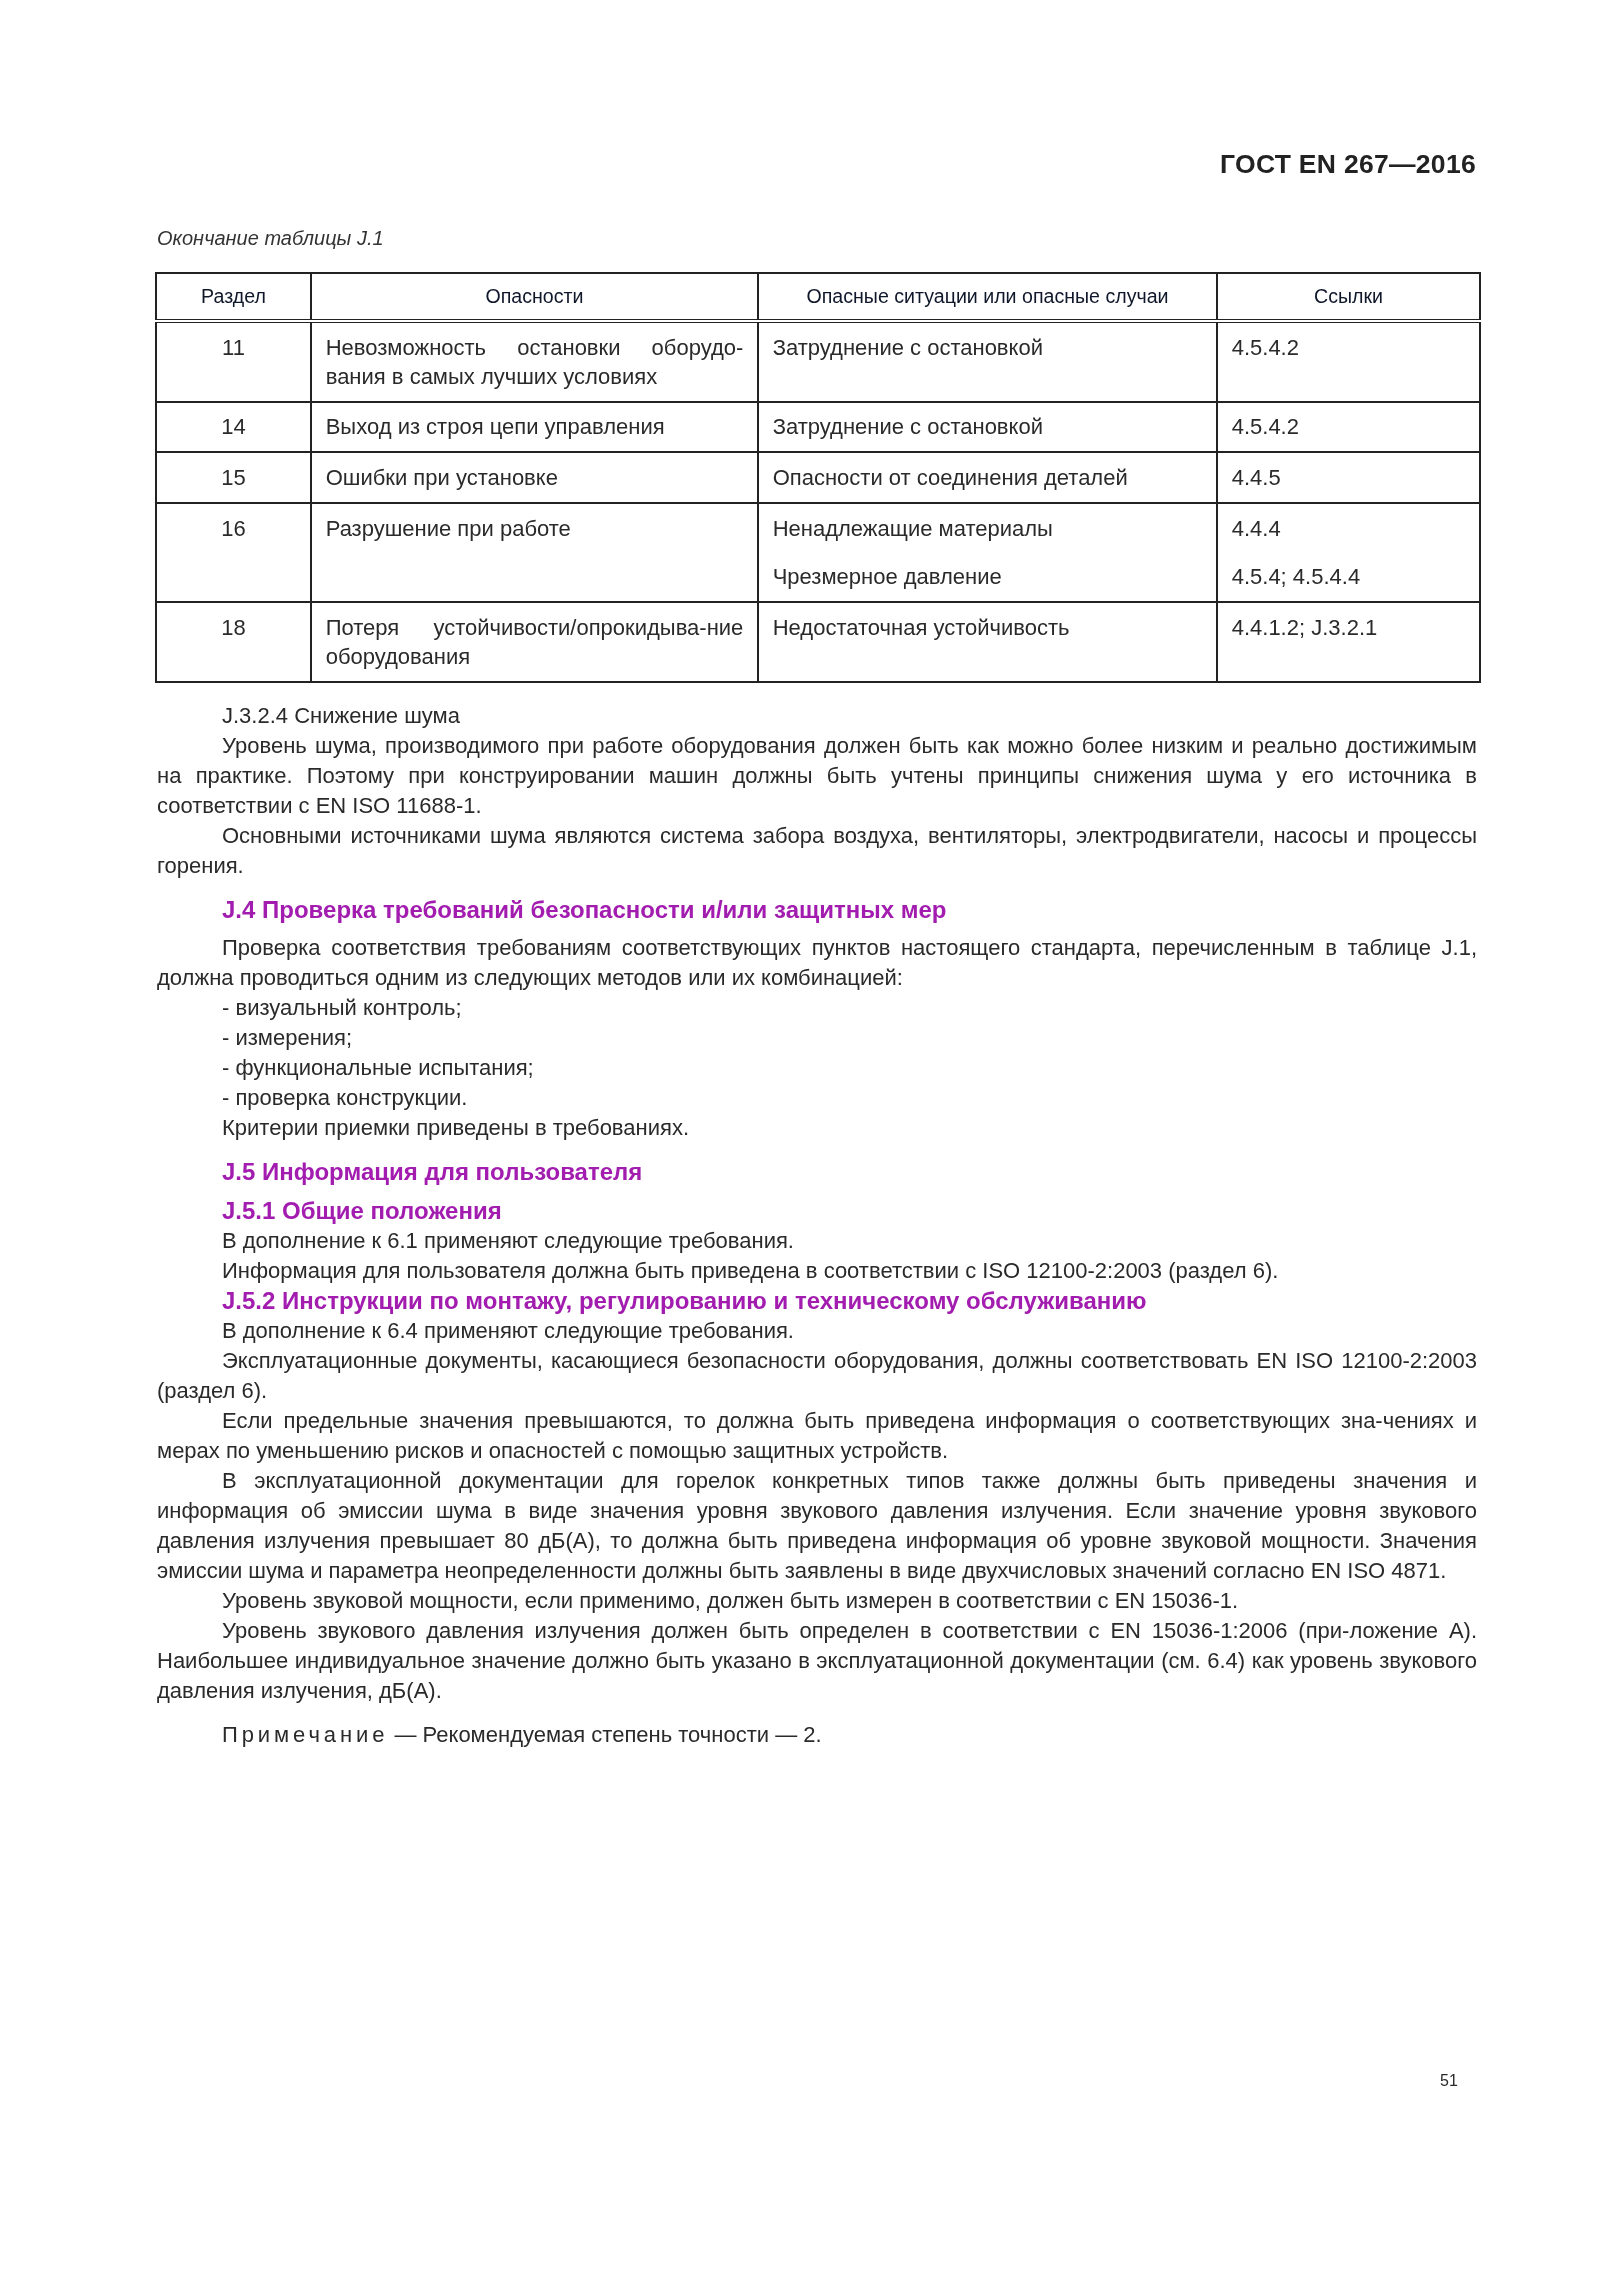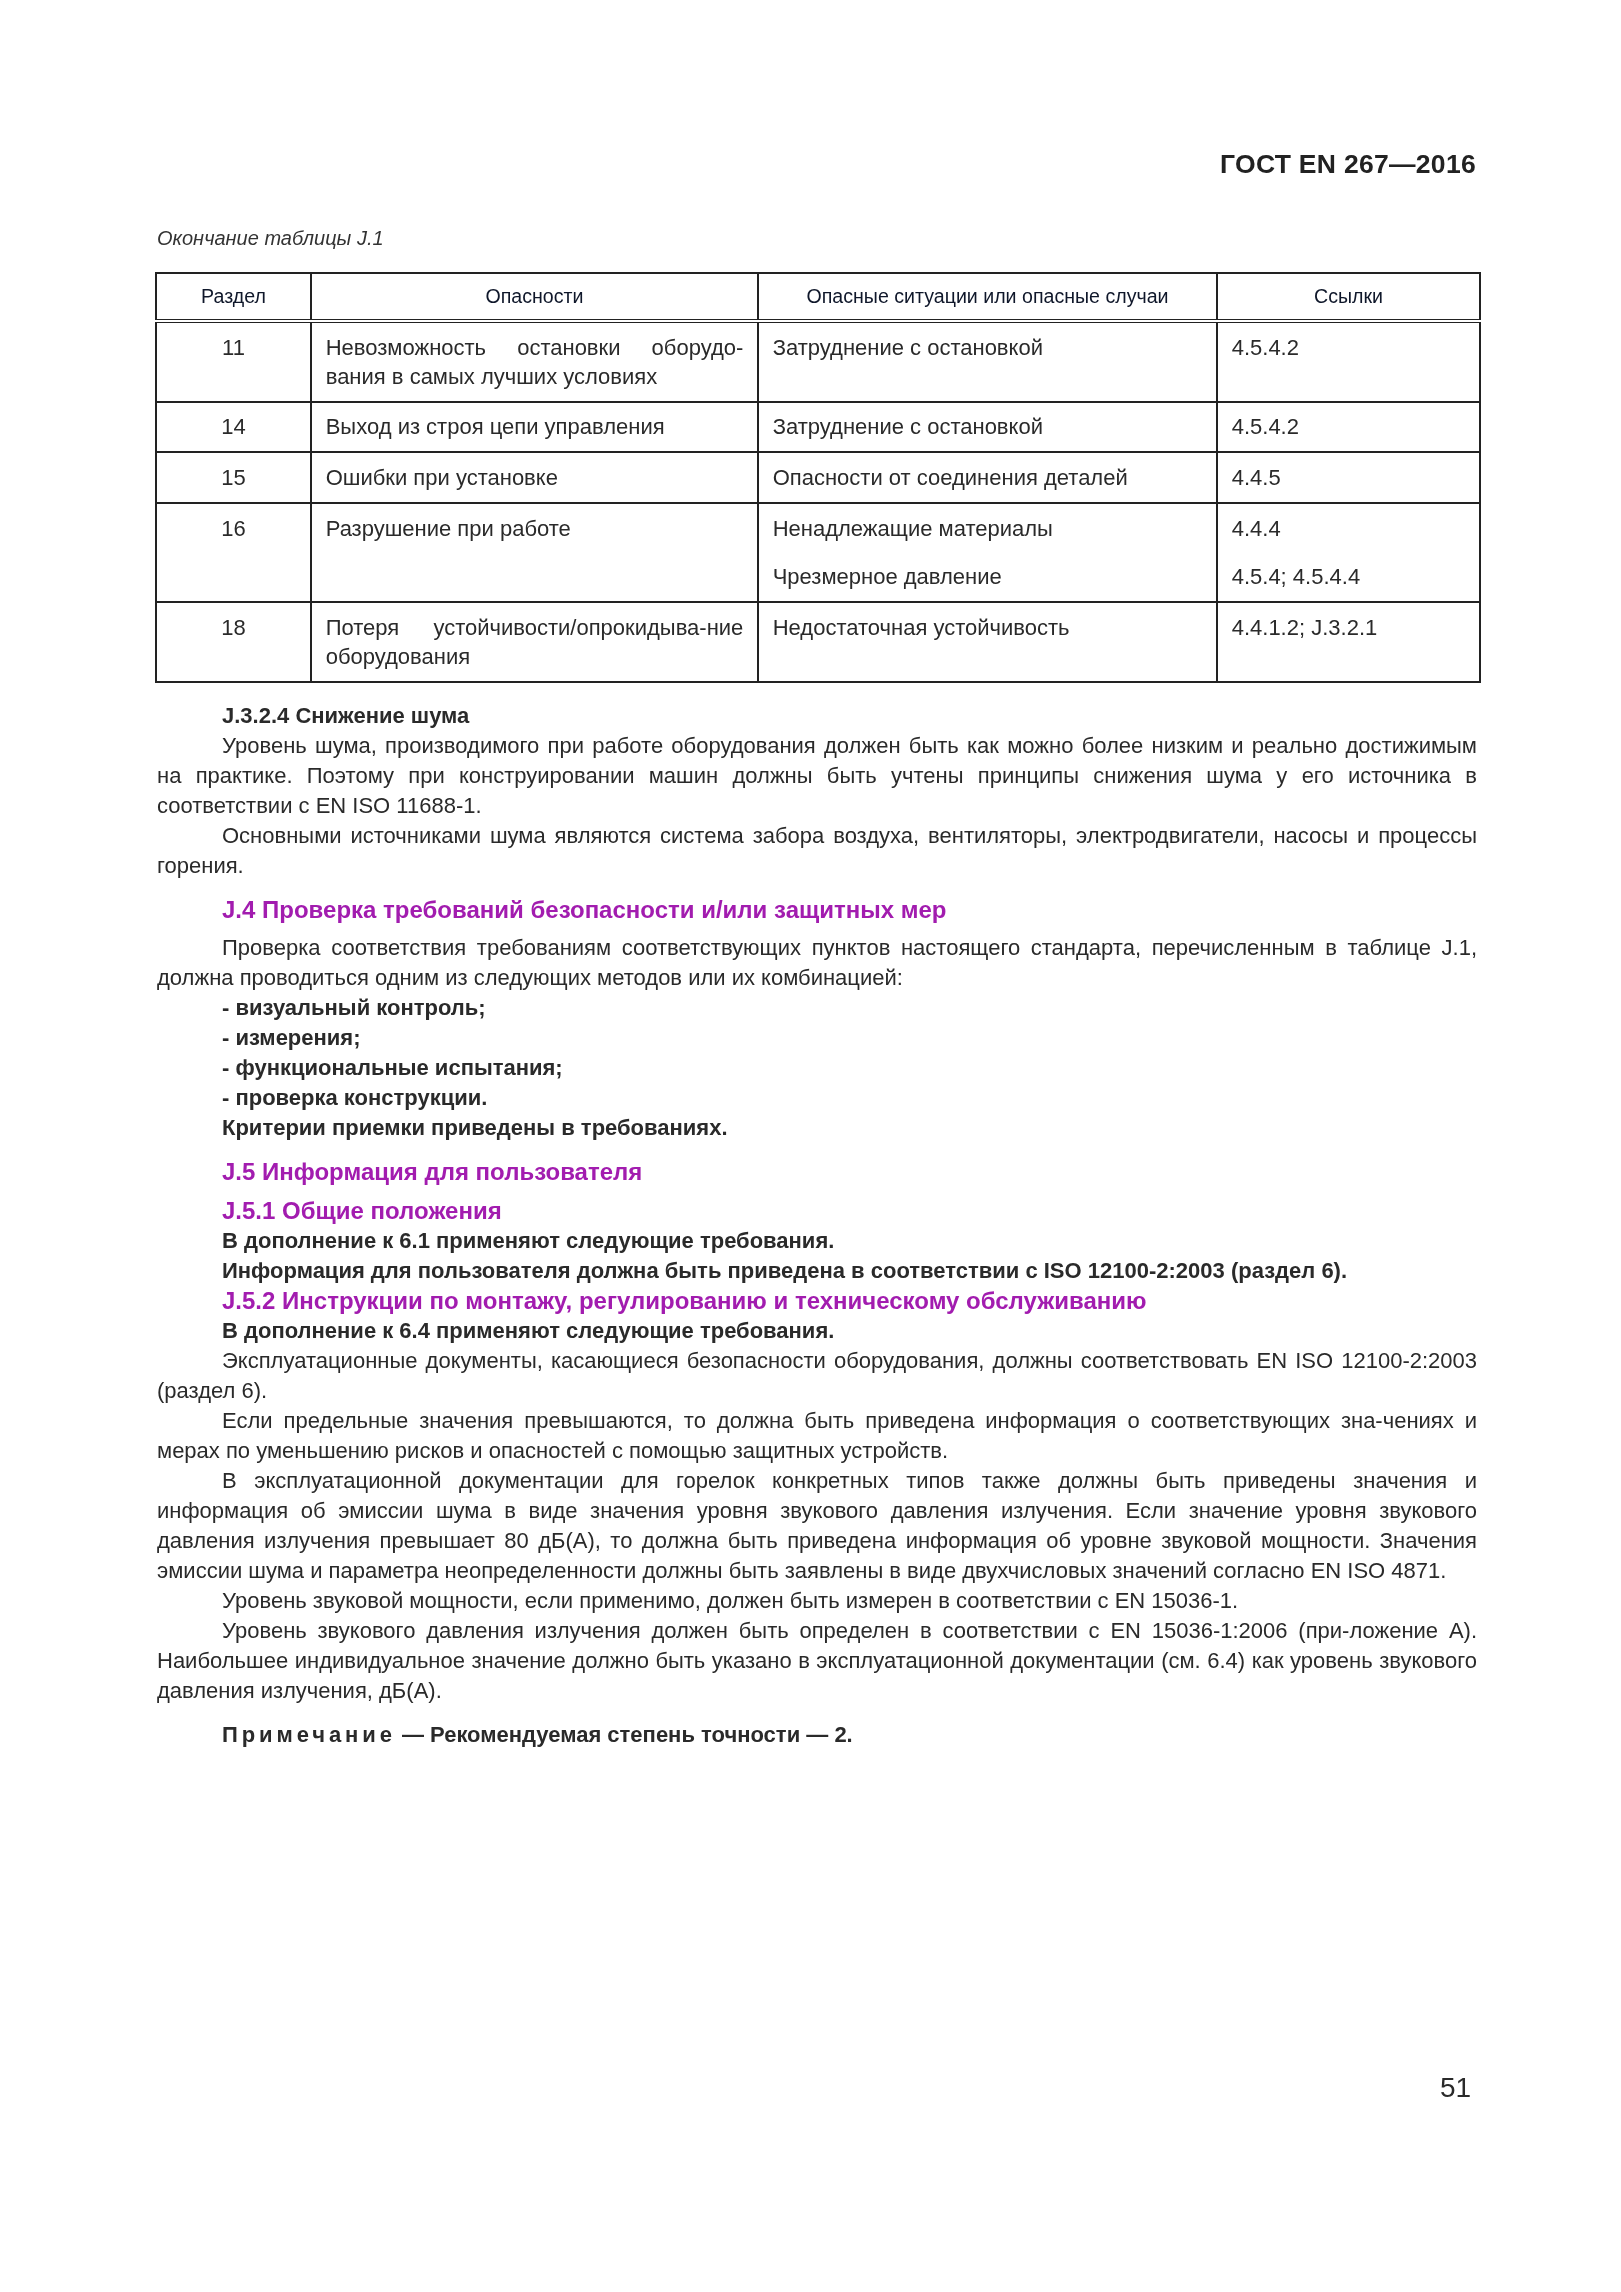--- a/index.html
+++ b/index.html
@@ -37,30 +37,30 @@
     .r-14 td, .r-15 td { height: 27.4px; }
     .r-16 td { height: 76px; }
     .r-18 td { height: 57px; }
 
     .body-text {
       position: absolute; left: 157px; top: 701px; width: 1320px;
       font-size: 22px; line-height: 30px; color: #2a2a2a;
     }
     .body-text p { margin: 0; text-align: justify; }
     .body-text p.ind { text-indent: 65px; }
-    .body-text p.sub { padding-left: 65px; text-indent: 0; font-weight: bold; }
+    .body-text p.sub { padding-left: 65px; text-indent: 0; }
     .body-text h3 {
       margin: 0; font-size: 24px; font-weight: bold; padding-left: 65px;
       line-height: 30px; color: #a21caf;
     }
     .gap-s { height: 8.8px; }
     .gap-m { height: 13.7px; }
     .note-label { letter-spacing: 3.9px; }
     .page-num {
-      position: absolute; left: 1440px; top: 2072px; font-size: 28px; color: #2a2a2a;
+      position: absolute; left: 1440px; top: 2072px; font-size: 16px; color: #2a2a2a;
     }
   </style>
 </head>
 <body>
 
 <div class="doc-header">ГОСТ EN 267—2016</div>
 
 <div class="caption">Окончание таблицы J.1</div>
 
 <table class="hz">

